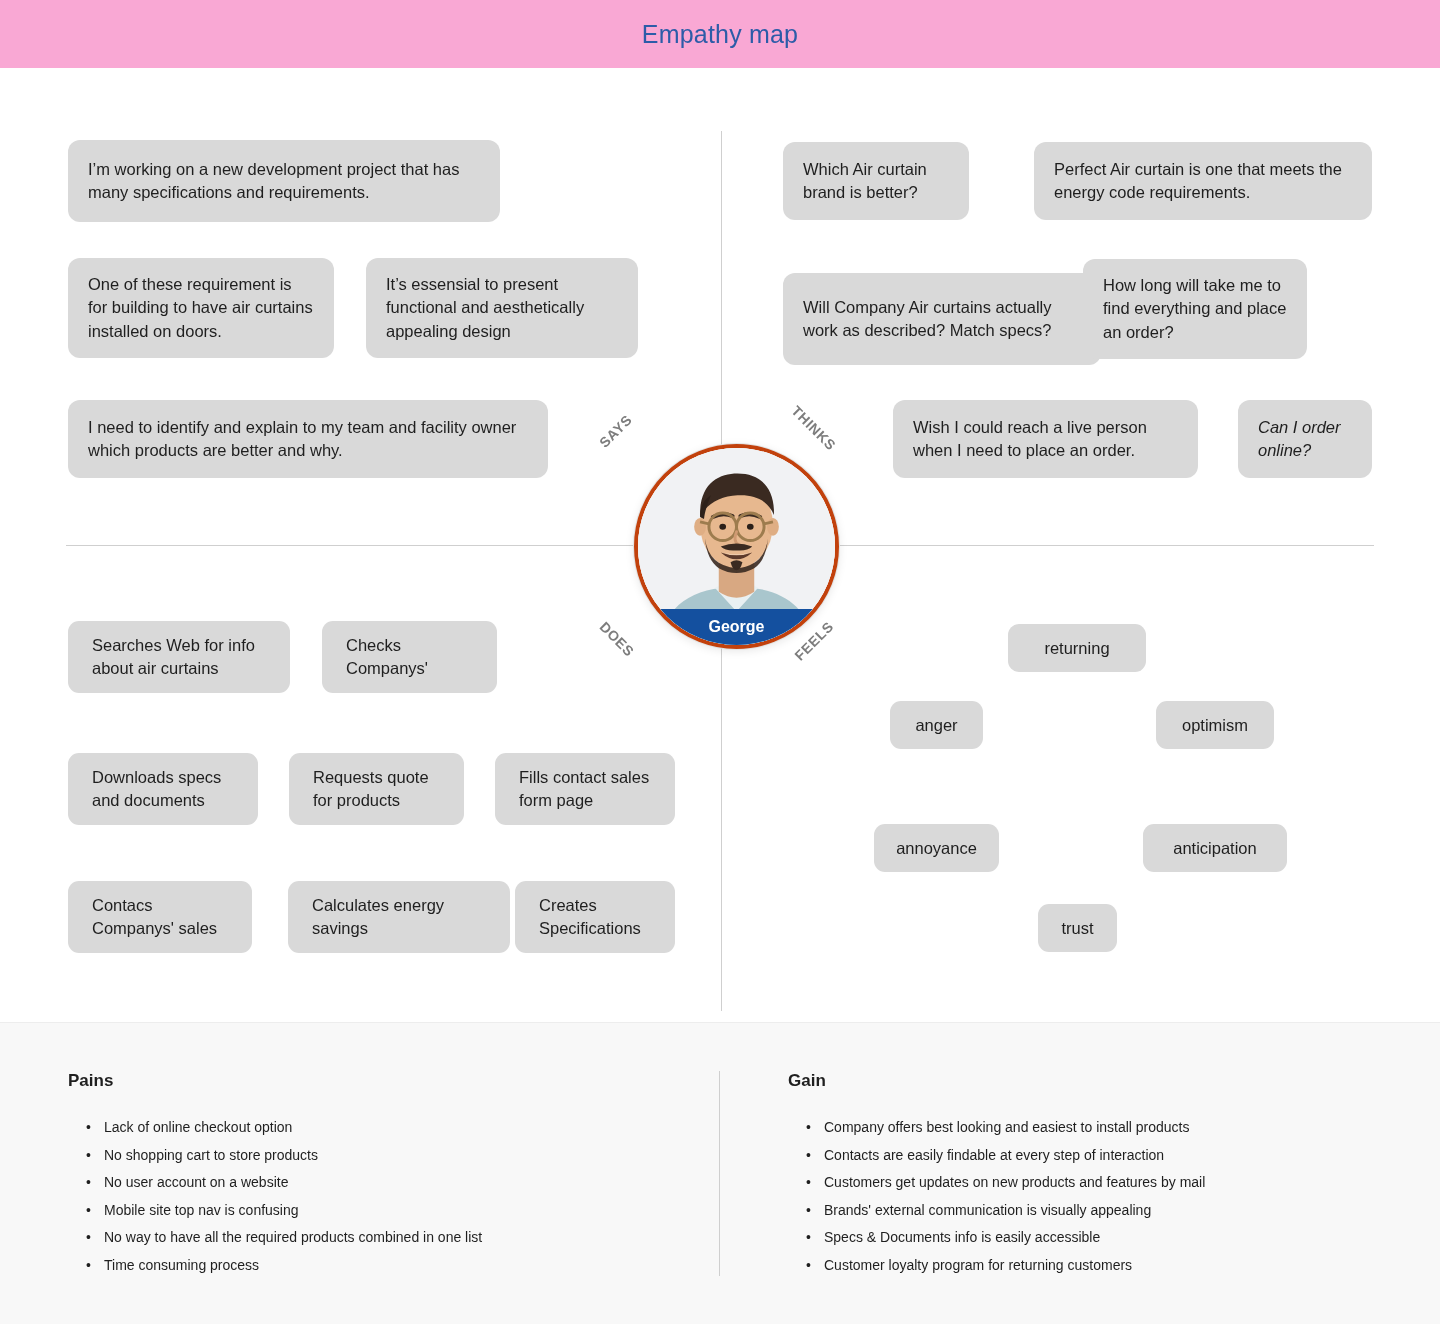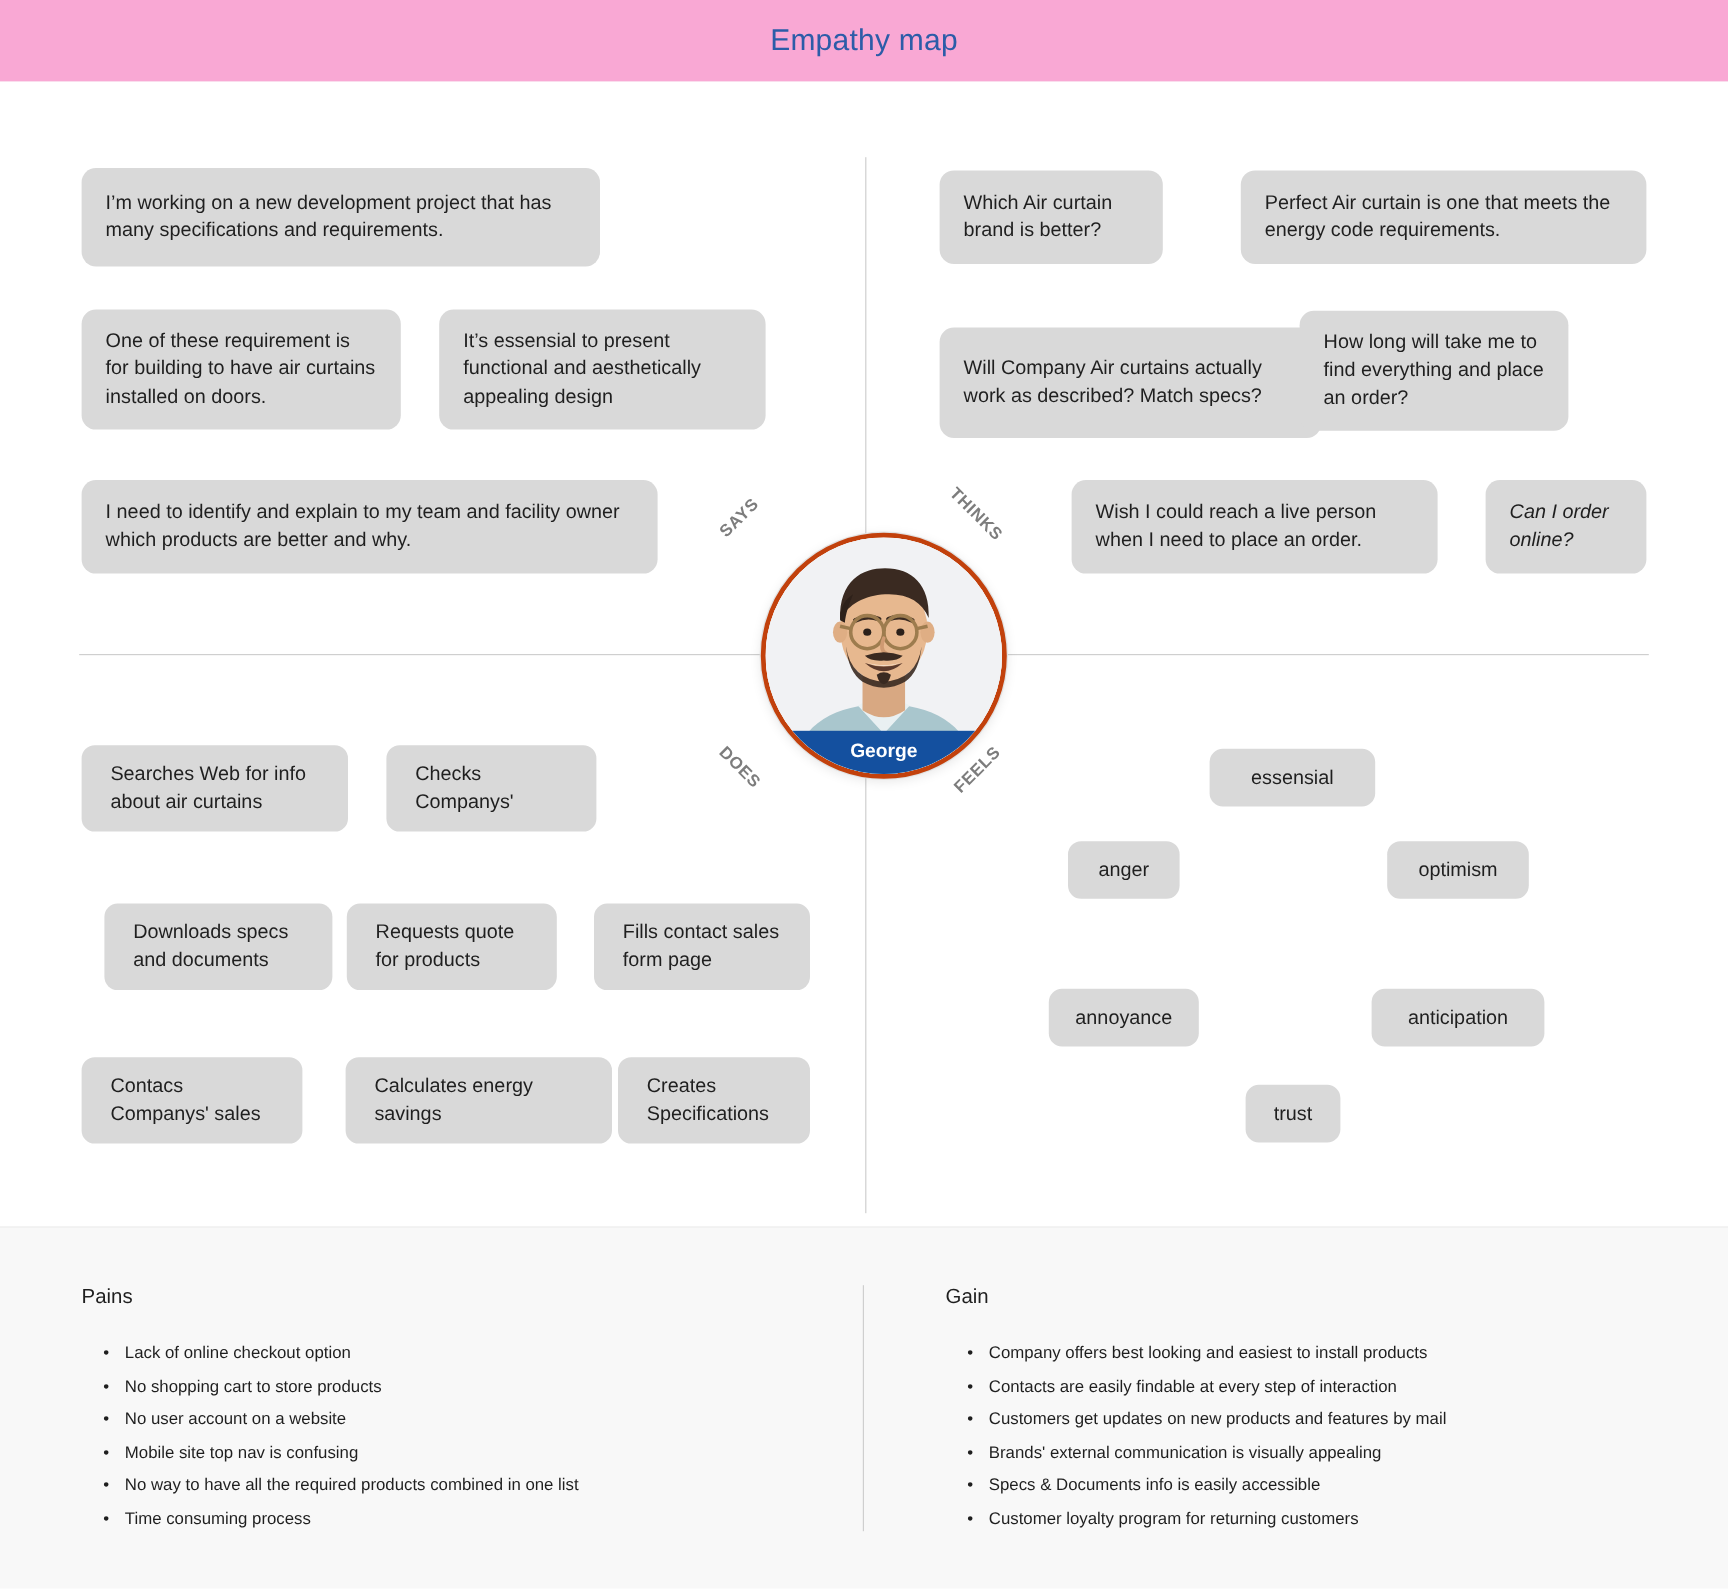--- a/index.html
+++ b/index.html
@@ -150,21 +150,21 @@
   .footer-divider {
     position: absolute;
     left: 719px; top: 48px;
     width: 1px; height: 205px;
     background: #cfcfcf;
   }
   .col-pains { position: absolute; left: 68px; top: 48px; width: 600px; }
   .col-gain  { position: absolute; left: 788px; top: 48px; width: 590px; }
   .col-title {
     font-size: 17px;
-    font-weight: normal;
+    font-weight: bold;
     color: #1f1f1f;
     margin-bottom: 23px;
   }
   .bullets { list-style: none; }
   .bullets li {
     position: relative;
     padding-left: 36px;
     font-size: 14px;
     line-height: 27.5px;
     color: #1f1f1f;
@@ -198,28 +198,28 @@
 
     <div class="card" style="left:783px; top:74px; width:186px; height:78px;">Which Air curtain brand is better?</div>
     <div class="card" style="left:1034px; top:74px; width:338px; height:78px;">Perfect Air curtain is one that meets the energy code requirements.</div>
     <div class="card" style="left:783px; top:205px; width:318px; height:92px;">Will Company Air curtains actually work as described? Match specs?</div>
     <div class="card" style="left:1083px; top:191px; width:224px; height:100px;">How long will take me to find everything and place an order?</div>
     <div class="card" style="left:893px; top:332px; width:305px; height:78px;">Wish I could reach a live person when I need to place an order.</div>
     <div class="card" style="left:1238px; top:332px; width:134px; height:78px;font-style:italic;">Can I order online?</div>
 
     <div class="card small" style="left:68px; top:553px; width:222px; height:72px;">Searches Web for info about air curtains</div>
     <div class="card small" style="left:322px; top:553px; width:175px; height:72px;">Checks Companys'</div>
-    <div class="card small" style="left:68px; top:685px; width:190px; height:72px;margin-left:19px;">Downloads specs and documents</div>
+    <div class="card small" style="left:68px; top:685px; width:190px; height:72px;">Downloads specs and documents</div>
     <div class="card small" style="left:289px; top:685px; width:175px; height:72px;">Requests quote for products</div>
     <div class="card small" style="left:495px; top:685px; width:180px; height:72px;">Fills contact sales form page</div>
     <div class="card small" style="left:68px; top:813px; width:184px; height:72px;">Contacs Companys' sales</div>
     <div class="card small" style="left:288px; top:813px; width:222px; height:72px;">Calculates energy savings</div>
     <div class="card small" style="left:515px; top:813px; width:160px; height:72px;">Creates Specifications</div>
 
-    <div class="feel-chip" style="left:1008px; top:556px; width:138px; height:48px;">essensial</div>
+    <div class="feel-chip" style="left:1008px; top:556px; width:138px; height:48px;">returning</div>
     <div class="feel-chip" style="left:890px; top:633px; width:93px; height:48px;">anger</div>
     <div class="feel-chip" style="left:1156px; top:633px; width:118px; height:48px;">optimism</div>
     <div class="feel-chip" style="left:874px; top:756px; width:125px; height:48px;">annoyance</div>
     <div class="feel-chip" style="left:1143px; top:756px; width:144px; height:48px;">anticipation</div>
     <div class="feel-chip" style="left:1038px; top:836px; width:79px; height:48px;">trust</div>
 
     <div class="quad-label ql-says">SAYS</div>
     <div class="quad-label ql-thinks">THINKS</div>
     <div class="quad-label ql-does">DOES</div>
     <div class="quad-label ql-feels">FEELS</div>

